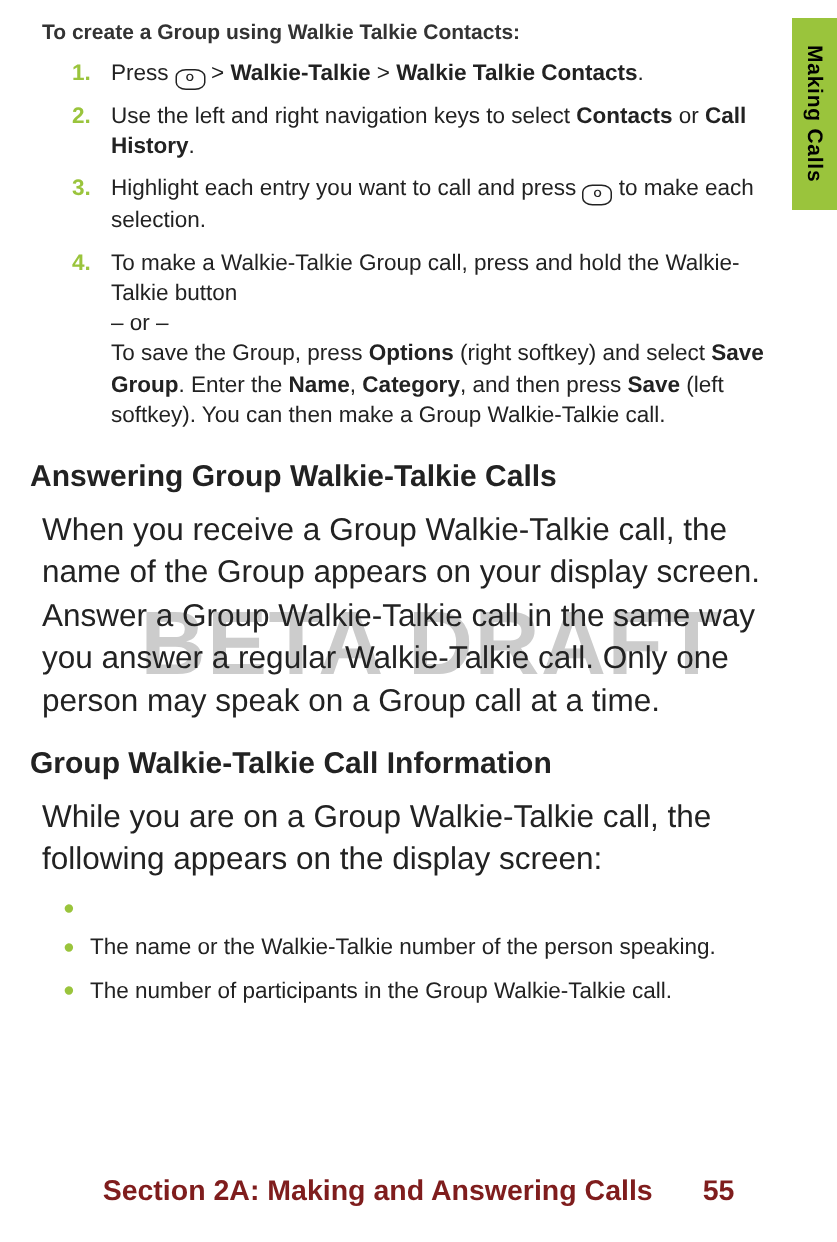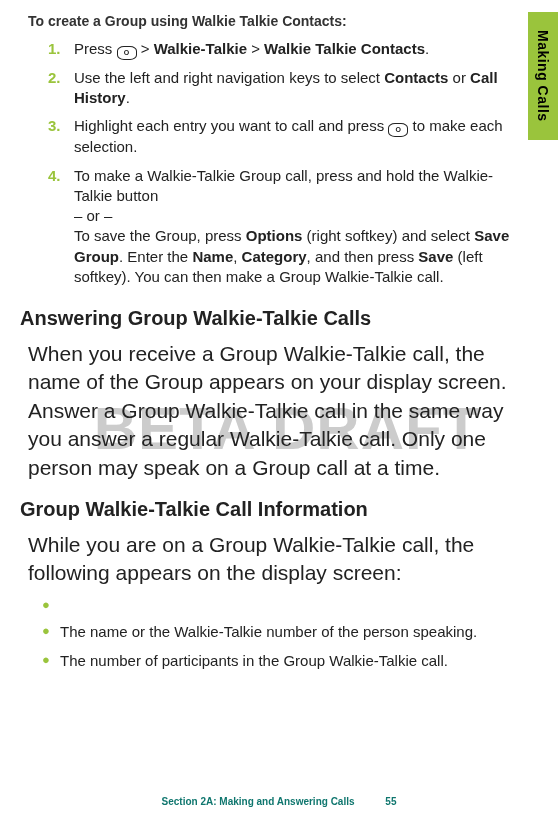--- a/index.html
+++ b/index.html
@@ -111,23 +111,23 @@
     letter-spacing: 1px;
     pointer-events: none;
     user-select: none;
     font-family: Arial, sans-serif;
   }
   .footer {
     position: absolute;
     bottom: 20px;
     left: 0; right: 0;
     text-align: center;
-    font-size: 10px;
+    font-size: 19px;
     font-weight: 700;
-    color: #0f766e;
+    color: #7f1d1d;
   }
   .footer .pn { margin-left: 28px; }
 </style>
 </head>
 <body>
 
 <div class="watermark">BETA DRAFT</div>
 
 <div class="sidebar-tab">
   <span>Making Calls</span>

